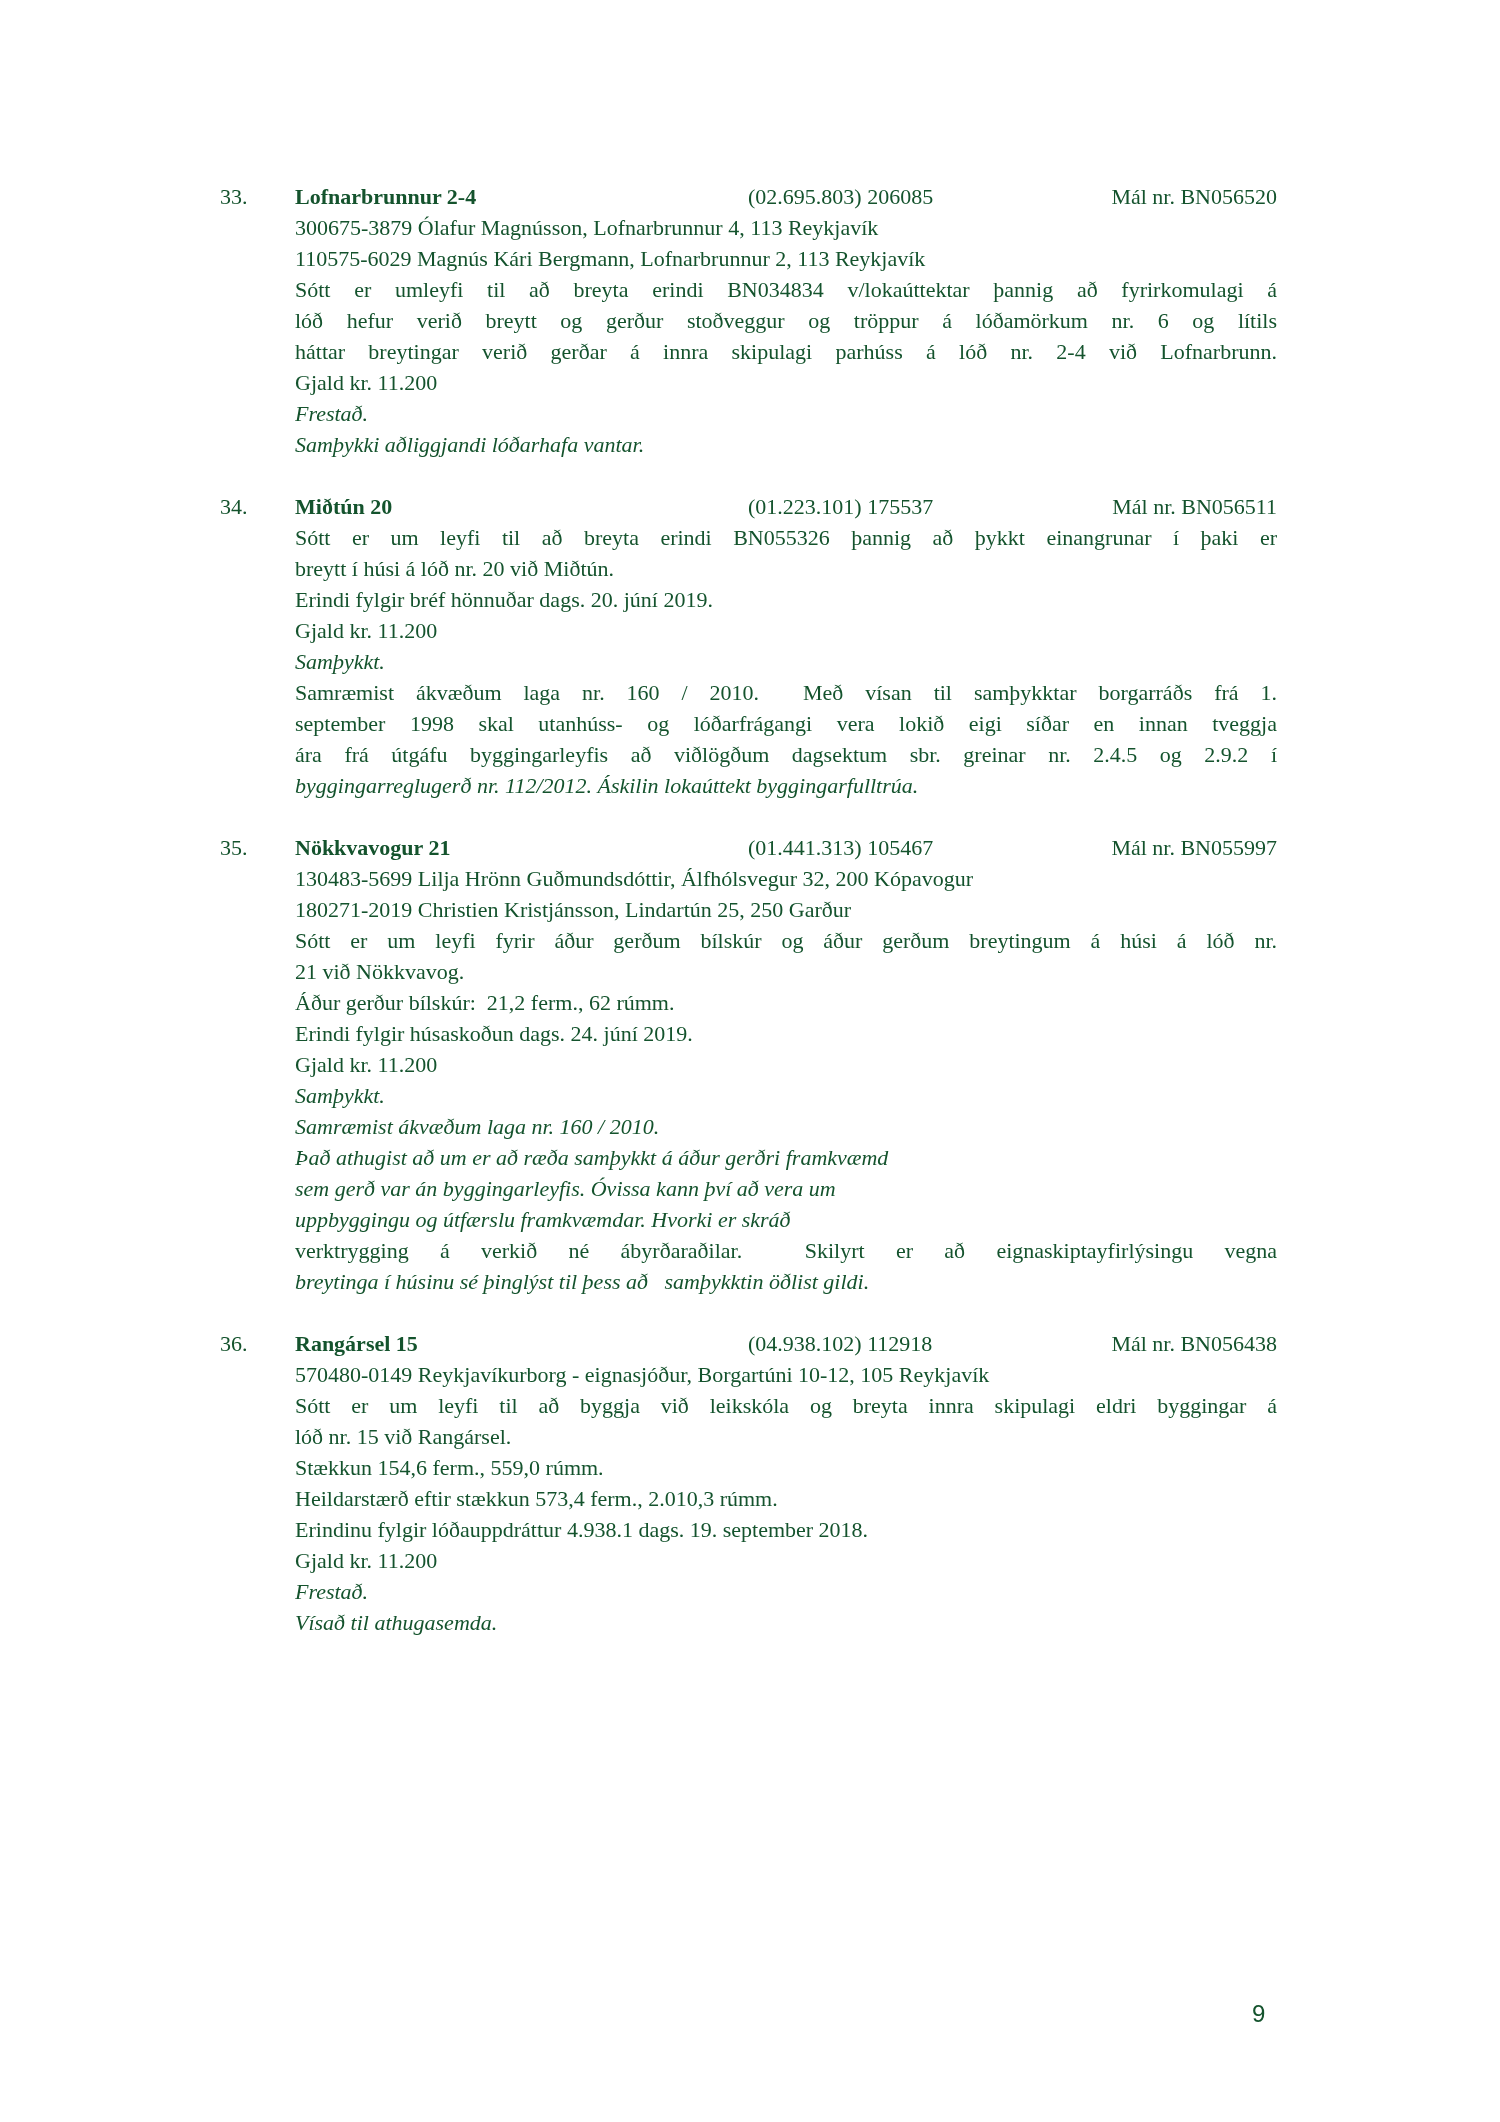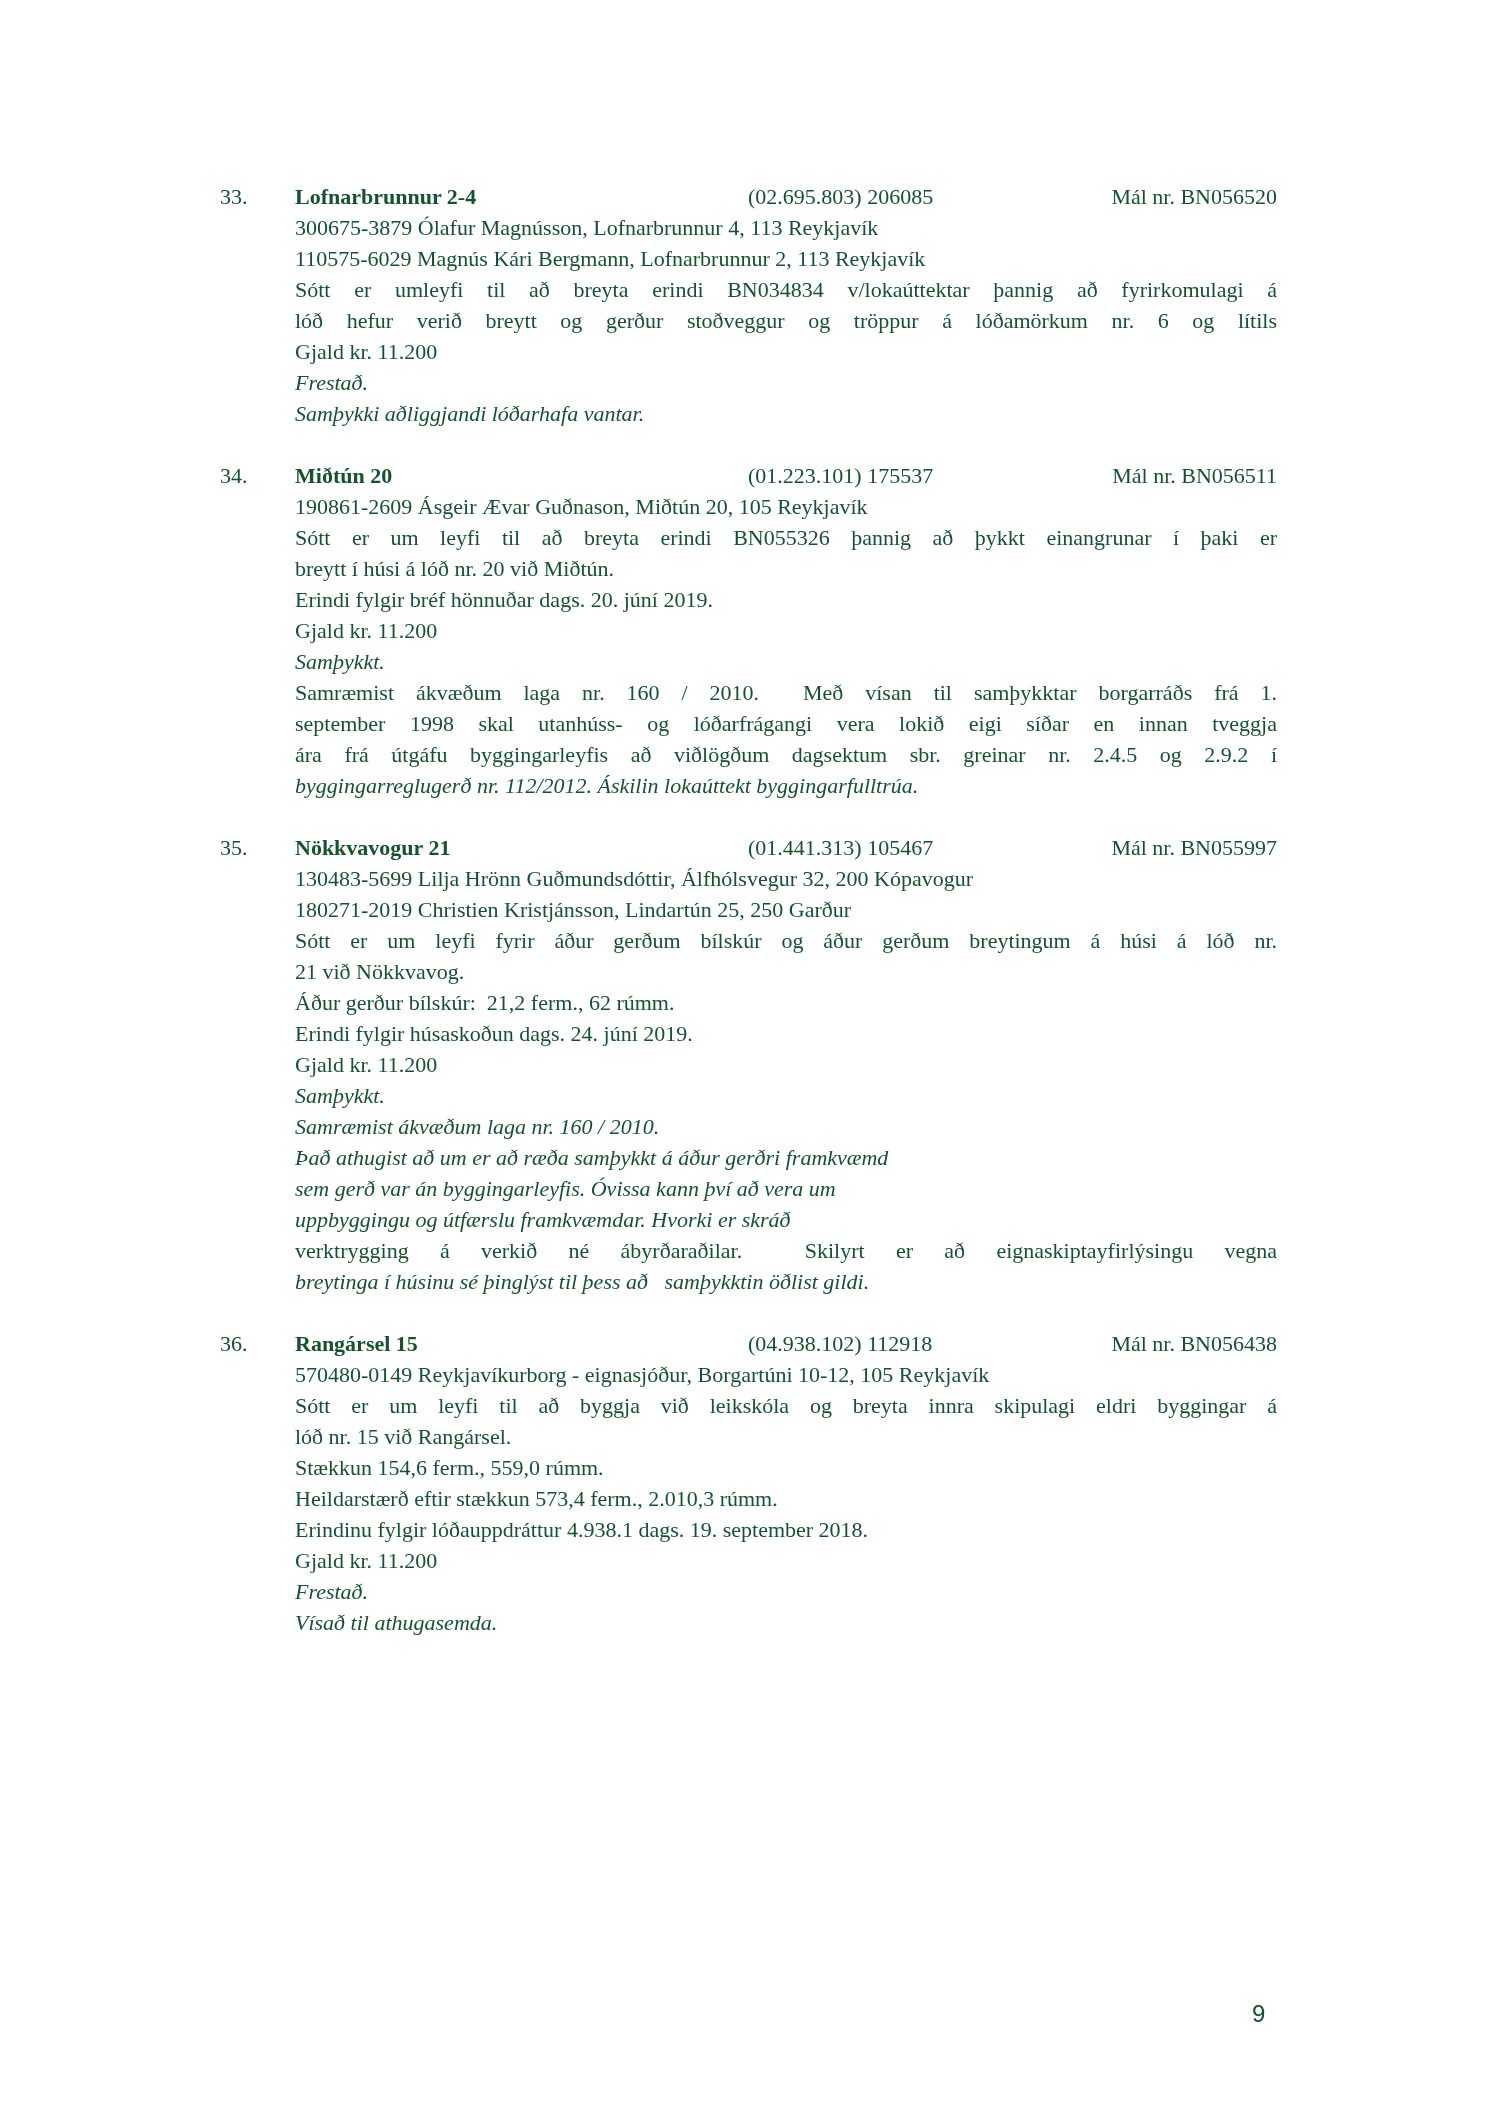--- a/index.html
+++ b/index.html
@@ -86,32 +86,32 @@
         <div class="item-number">33.</div>
         <div class="item-header">
           <div class="item-title">Lofnarbrunnur 2-4</div>
           <div class="item-code">(02.695.803) 206085</div>
           <div class="item-case">Mál nr. BN056520</div>
         </div>
         <div class="seg line">300675-3879 Ólafur Magnússon, Lofnarbrunnur 4, 113 Reykjavík</div>
         <div class="seg line">110575-6029 Magnús Kári Bergmann, Lofnarbrunnur 2, 113 Reykjavík</div>
         <div class="seg jline">Sótt er umleyfi til að breyta erindi BN034834 v/lokaúttektar þannig að fyrirkomulagi á</div>
         <div class="seg jline">lóð hefur verið breytt og gerður stoðveggur og tröppur á lóðamörkum nr. 6 og lítils</div>
+        <div class="seg jline">háttar breytingar verið gerðar á innra skipulagi parhúss á lóð nr. 2-4 við Lofnarbrunn.</div>
         <div class="seg line">Gjald kr. 11.200</div>
         <div class="seg iline">Frestað.</div>
         <div class="seg iline">Samþykki aðliggjandi lóðarhafa vantar.</div>
       </div>
       <div class="item">
         <div class="item-number">34.</div>
         <div class="item-header">
           <div class="item-title">Miðtún 20</div>
           <div class="item-code">(01.223.101) 175537</div>
           <div class="item-case">Mál nr. BN056511</div>
         </div>
-        <div class="seg line">190861-2609 Ásgeir Ævar Guðnason, Miðtún 20, 105 Reykjavík</div>
         <div class="seg jline">Sótt er um leyfi til að breyta erindi BN055326 þannig að þykkt einangrunar í þaki er</div>
         <div class="seg line">breytt í húsi á lóð nr. 20 við Miðtún.</div>
         <div class="seg line">Erindi fylgir bréf hönnuðar dags. 20. júní 2019.</div>
         <div class="seg line">Gjald kr. 11.200</div>
         <div class="seg iline">Samþykkt.</div>
         <div class="seg ijline">Samræmist ákvæðum laga nr. 160 / 2010.&nbsp; Með vísan til samþykktar borgarráðs frá 1.</div>
         <div class="seg ijline">september 1998 skal utanhúss- og lóðarfrágangi vera lokið eigi síðar en innan tveggja</div>
         <div class="seg ijline">ára frá útgáfu byggingarleyfis að viðlögðum dagsektum sbr. greinar nr. 2.4.5 og 2.9.2 í</div>
         <div class="seg iline">byggingarreglugerð nr. 112/2012. Áskilin lokaúttekt byggingarfulltrúa.</div>
       </div>

